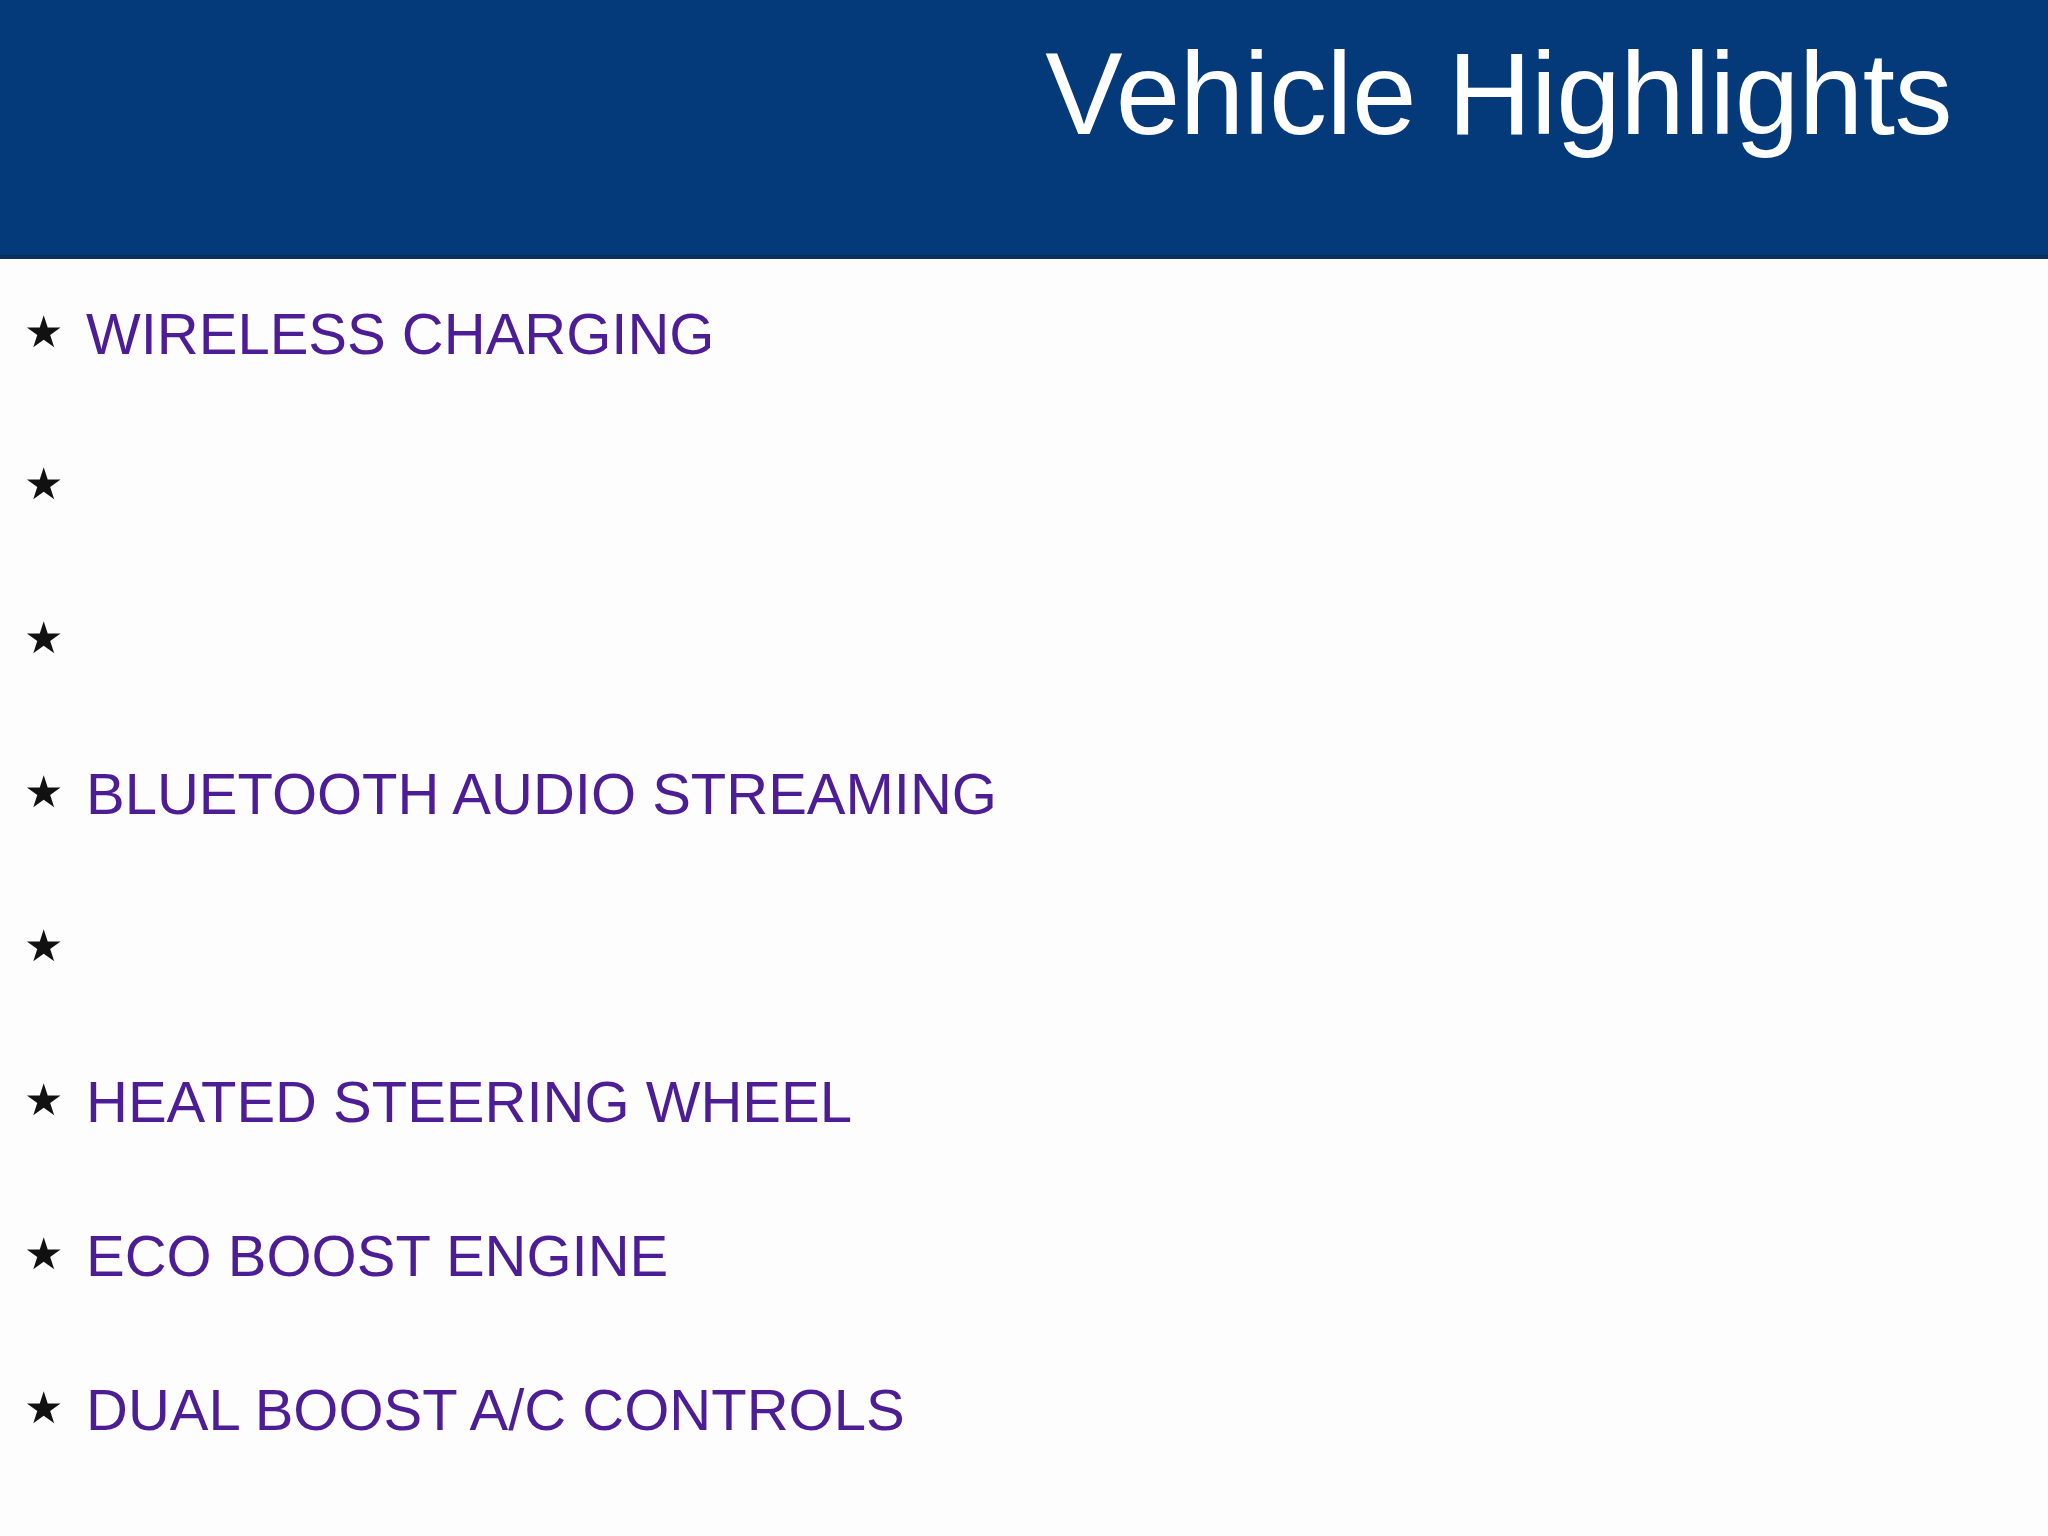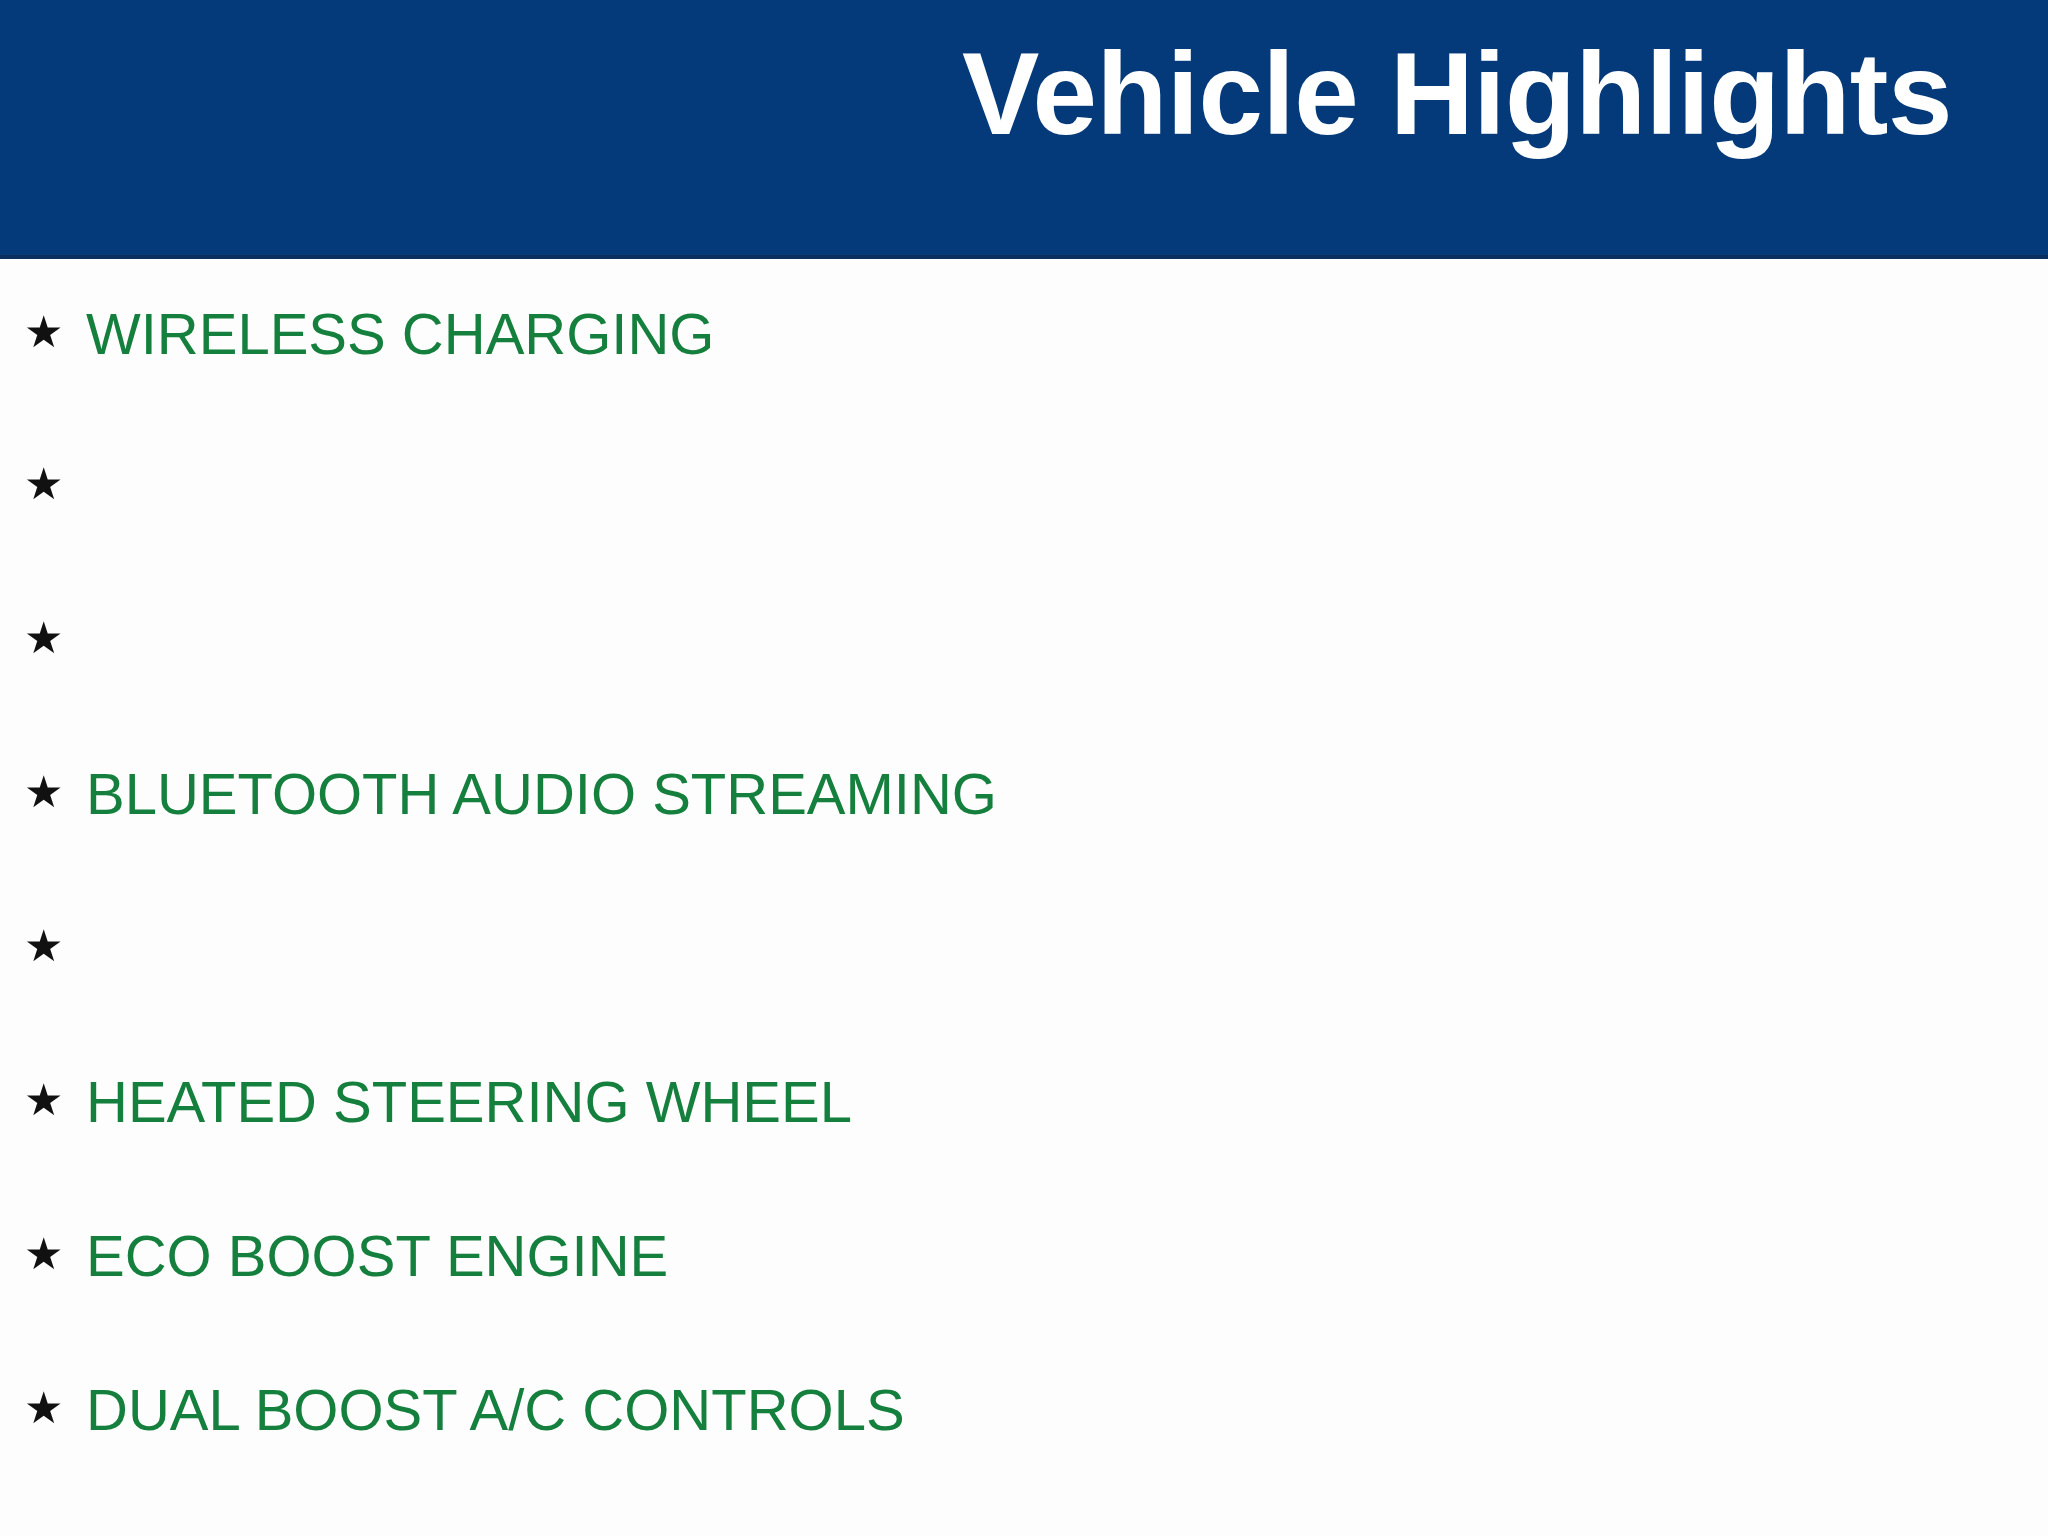--- a/index.html
+++ b/index.html
@@ -50,21 +50,21 @@
     background: #0a2f5e;
   }
   #header-title {
     position: absolute;
     right: 96px;
     top: 32px;
     font-size: 116px;
     line-height: 1.08;
     color: #ffffff;
     letter-spacing: -0.5px;
-    font-weight: 700;
+    font-weight: 400;
     white-space: nowrap;
     text-align: right;
   }
 
   
   #highlights-list {
     position: absolute;
     left: 0;
     top: 259px;
     width: 2048px;
@@ -91,21 +91,21 @@
     font-size: 44px;
     line-height: 1;
     color: #111111;
     text-align: left;
     padding-bottom: 4px;
   }
   .highlight-label {
     flex: 0 1 auto;
     font-size: 58px;
     line-height: 1;
-    color: #15803d;
+    color: #4c1d95;
     letter-spacing: 0px;
     white-space: nowrap;
   }
 </style>
 </head>
 <body>
 
 <div id="page">
 
   <div id="header-banner">

